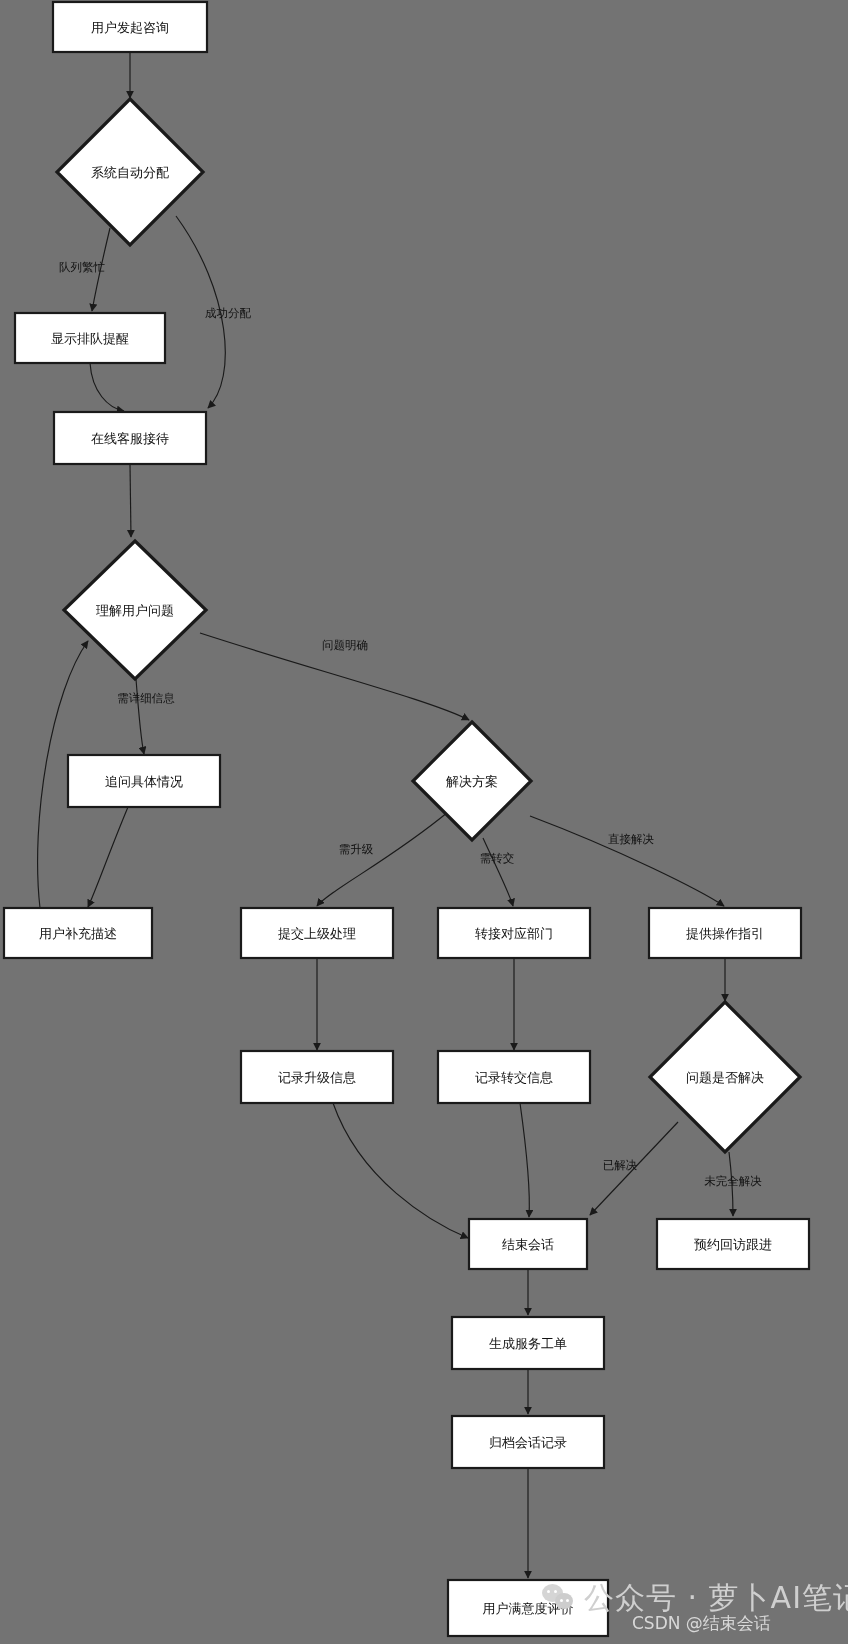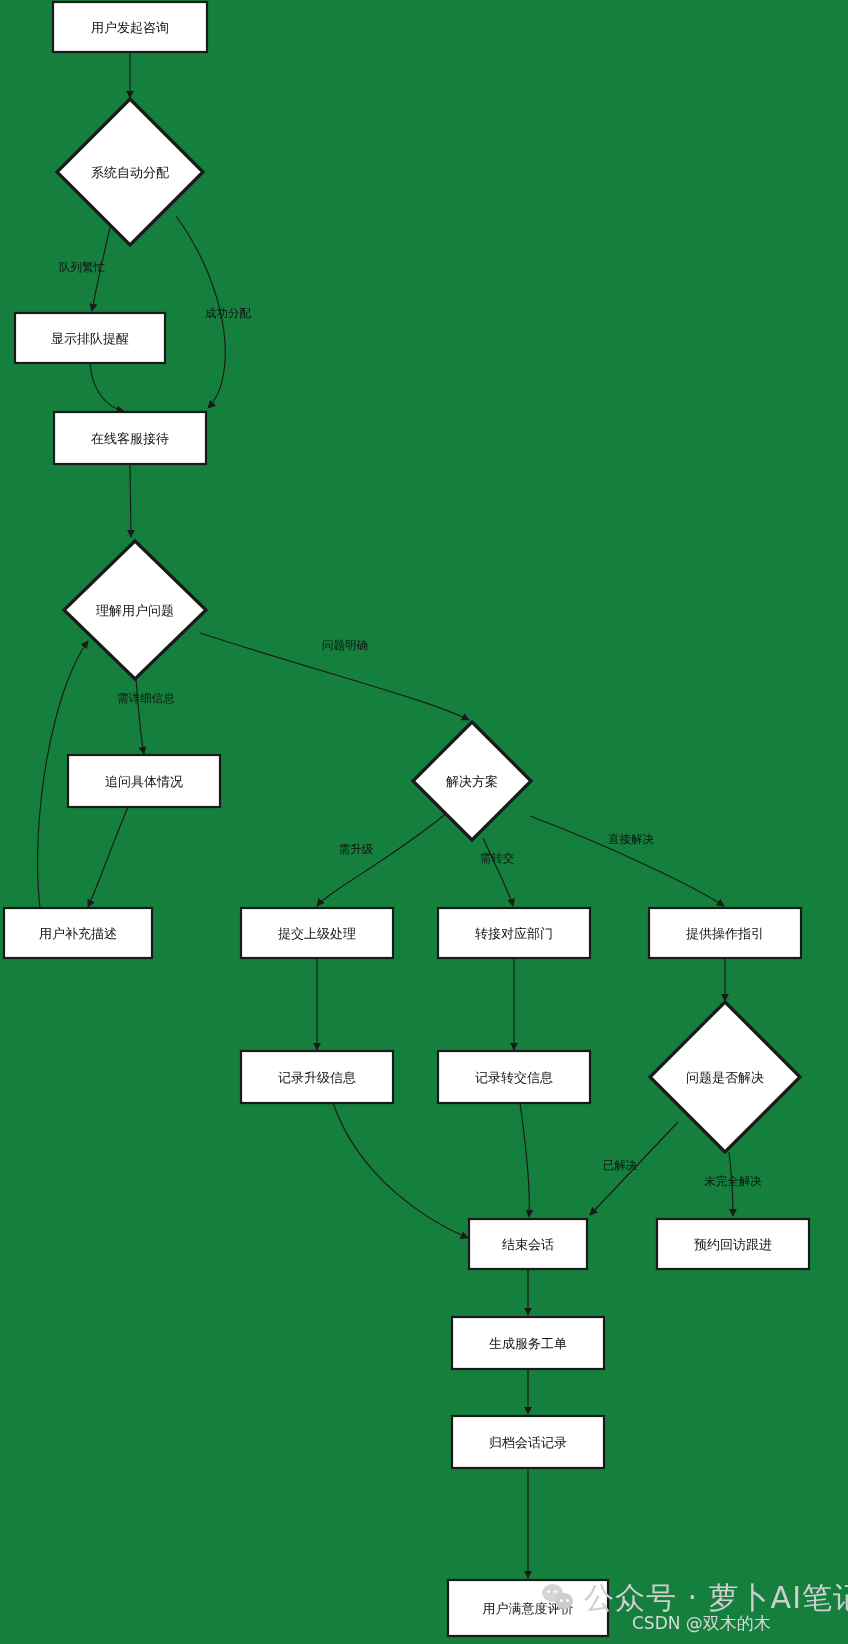--- a/index.html
+++ b/index.html
@@ -7,21 +7,21 @@
     padding: 0;
     background: #ffffff;
   }
   body {
     font-family: "DejaVu Sans", "Liberation Sans", sans-serif;
   }
   #canvas {
     position: relative;
     width: 848px;
     height: 1644px;
-    background: #15803d;
+    background: #737373;
     overflow: hidden;
   }
   #flow-svg {
     position: absolute;
     top: 0;
     left: 0;
     width: 848px;
     height: 1644px;
   }
   .node-box {
@@ -232,16 +232,16 @@
   <div id="watermark">
     <div class="wm-logo">
       <div class="b1"></div>
         <div class="b2"></div>
       <div class="d1"></div>
         <div class="d2"></div>
         <div class="d3"></div>
         <div class="d4"></div>
     </div>
     <div class="wm-main">公众号 · 萝卜AI笔记</div>
-    <div class="wm-sub">CSDN @双木的木</div>
+    <div class="wm-sub">CSDN @结束会话</div>
   </div>
 
 </div>
 
 </body></html>

